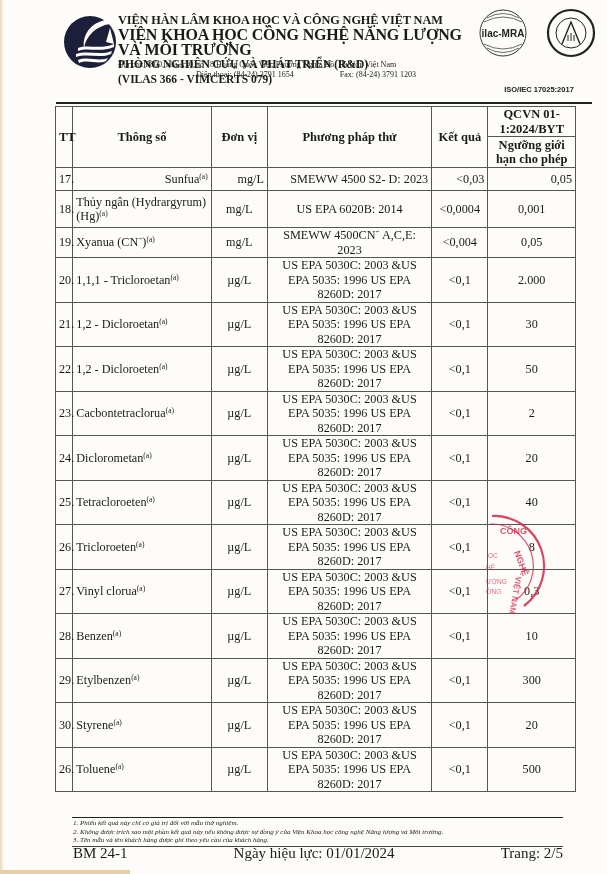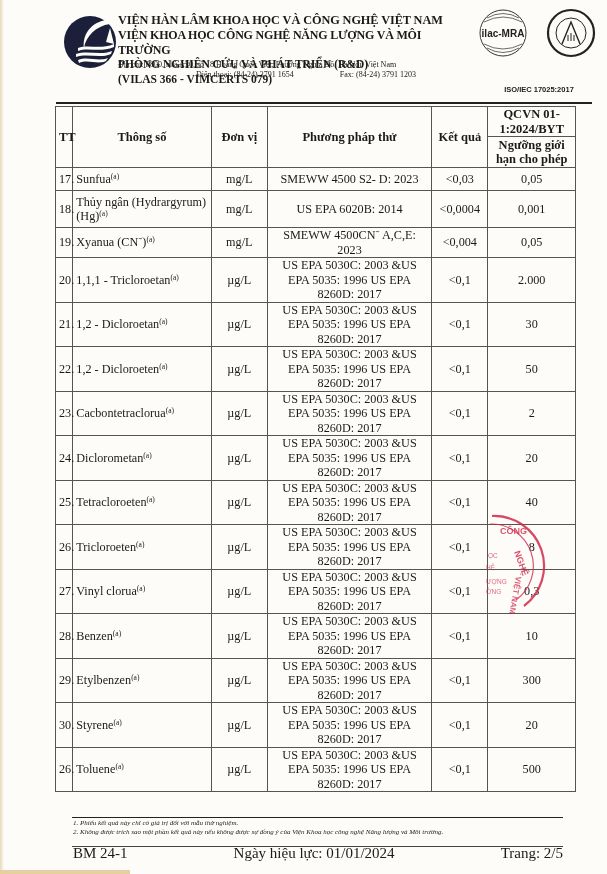--- a/index.html
+++ b/index.html
@@ -20,21 +20,21 @@
     }
     
     .logo {
       position: absolute; left: 62px; top: 14px; width: 56px; height: 56px;
     }
     .header-text {
       position: absolute; left: 118px; top: 13px; width: 350px;
       text-align: left; font-weight: bold;
     }
     .h1 { font-size: 12.3px; line-height: 15px; letter-spacing: -0.1px; }
-    .h2 { font-size: 12px; line-height: 14.5px; letter-spacing: -0.2px; }
+    .h2 { font-size: 16px; line-height: 14.5px; letter-spacing: -0.2px; }
     .h3 { font-size: 11.5px; line-height: 15px; }
     .h4 { font-size: 11.5px; line-height: 15px; }
     .addr {
       position: absolute; left: 118px; top: 60px; width: 350px;
       font-size: 8px; line-height: 9.5px; 
     }
     .phone-row { display: flex; justify-content: space-between; padding: 0 52px 0 78px; }
     .accred {
       position: absolute; left: 478px; top: 8px; width: 125px; height: 50px;
     }
@@ -66,21 +66,21 @@
     .col-method { width: 152px; }
     .col-result { width: 52px; }
     .col-limit { width: 81px; }
     td.tt { text-align: left; padding-left: 2px; }
     td.name { text-align: left; padding-left: 4px; }
     td.unit, td.method, td.result { text-align: center; }
     td.limit { text-align: center; font-weight: normal; }
     sup { font-size: 7.5px; line-height: 0; vertical-align: 4px; }
     tr.hdr1 th { height: 28px; }
     tr.hdr2 th { height: 30px; }
-    tr.r-single td { height: 22px; }
+    tr.r-single td { height: 22px; text-align: right; }
     tr.r-double td { height: 36px; }
     tr.r-two td { height: 20px; }
     tr.r-triple td { height: 42.4px; }
     
     .stamp {
       position: absolute; left: 484px; top: 512px; width: 80px; height: 104px;
       pointer-events: none;
     }
     
     .footer-rule {
@@ -315,19 +315,20 @@
     <text x="2" y="58" font-family="Liberation Sans, sans-serif" font-size="6.5" fill="#d0284a" opacity="0.7">HỆ</text>
     <text x="2" y="72" font-family="Liberation Sans, sans-serif" font-size="6.5" fill="#d0284a" opacity="0.7">ƯỢNG</text>
     <text x="2" y="82" font-family="Liberation Sans, sans-serif" font-size="6.5" fill="#d0284a" opacity="0.7">ỜNG</text>
   </svg>
 </div>
 
 <div class="footer-rule"></div>
 <div class="notes">
   <div>1. Phiếu kết quả này chỉ có giá trị đối với mẫu thử nghiệm.</div>
   <div>2. Không được trích sao một phần kết quả này nếu không được sự đồng ý của Viện Khoa học công nghệ Năng lượng và Môi trường.</div>
+  <div>3. Tên mẫu và tên khách hàng được ghi theo yêu cầu của khách hàng.</div>
 </div>
 <div class="footer-rule2"></div>
 <div class="footer-bar">
   <span>BM 24-1</span>
   <span>Ngày hiệu lực: 01/01/2024</span>
   <span>Trang: 2/5</span>
 </div>
 
 </body></html>

